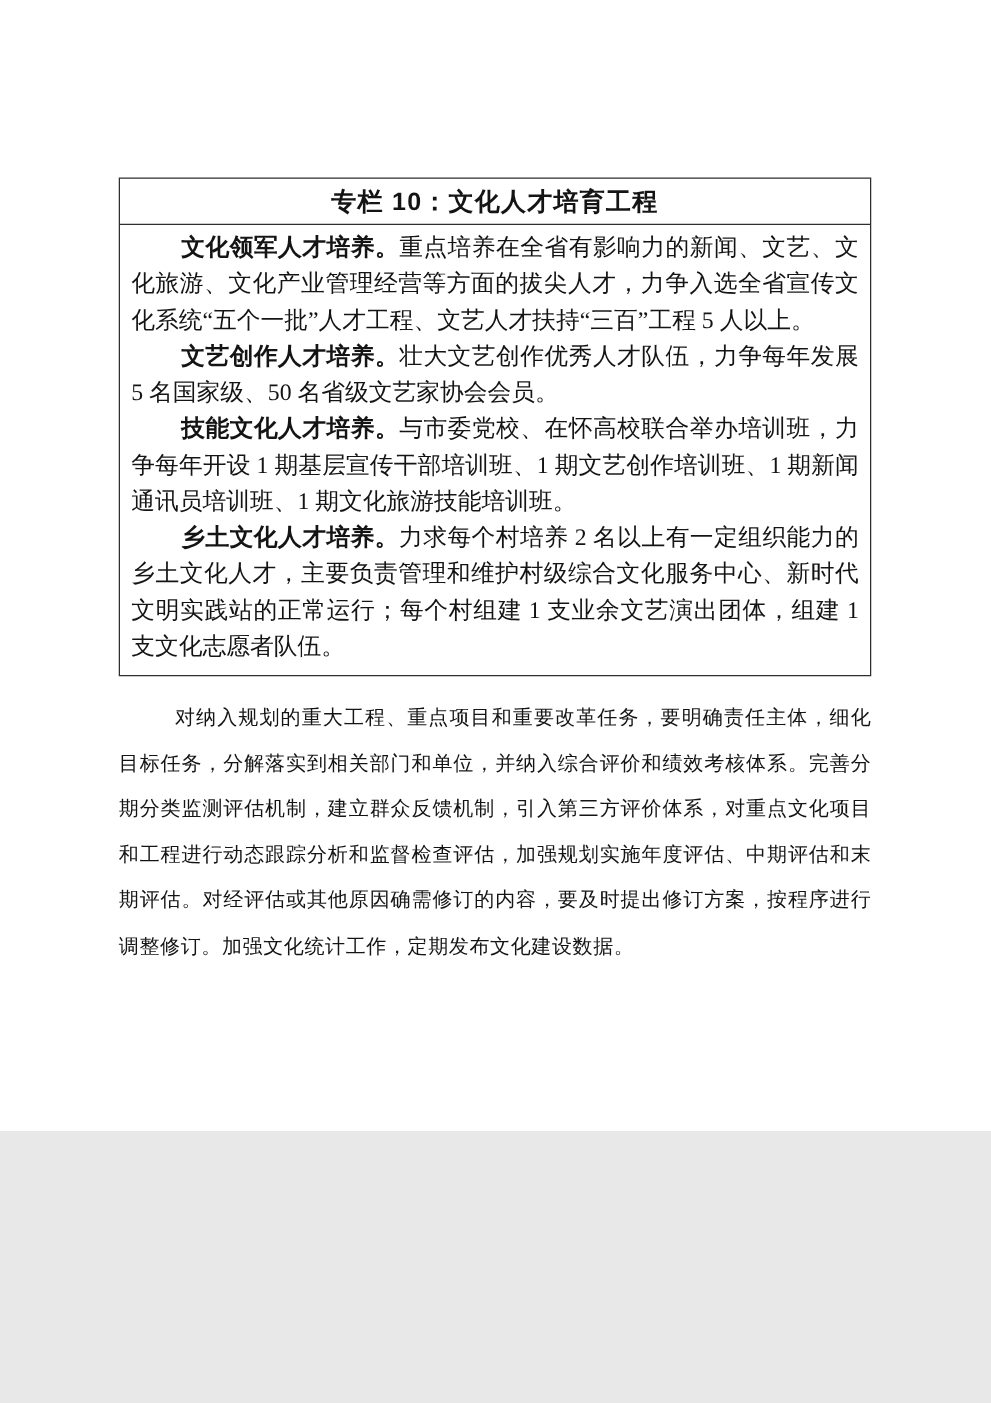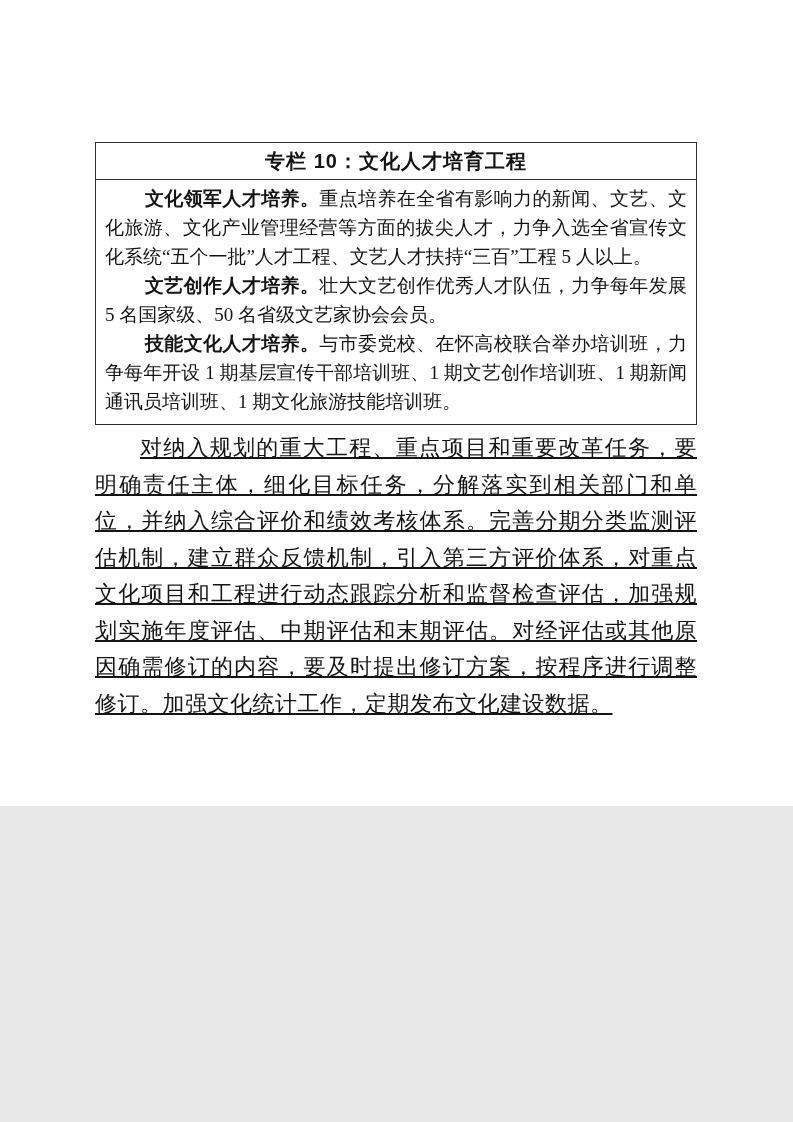--- a/index.html
+++ b/index.html
@@ -1,19 +1,19 @@
 <!DOCTYPE html>
 <html><head>
 <meta charset="utf-8">
 <style>
   * { margin:0; padding:0; box-sizing:border-box; }
   html,body { background:#e8e8e8; }
   .page {
     position:relative;
-    width:793px; height:806px;
+    width:793px; height:905px;
     margin:0 auto;
     background:#ffffff;
     color:#141414;
     overflow:hidden;
   }
   .content {
     position:absolute;
     left:95px; top:142px;
     width:602px;
   }
@@ -45,29 +45,28 @@
   .section-heading {
     margin-top:14px;
     font-family:"Liberation Sans", sans-serif;
     font-weight:700;
     font-size:22px;
     line-height:30px;
     text-indent:26px;
     letter-spacing:1px;
   }
   .body-para {
-    margin-top:5px;
+    margin-top:16px;
     font-family:"Liberation Serif", serif;
-    font-size:22px;
+    font-size:16px;
     line-height:36.5px;
     text-align:justify;
     text-justify:inter-character;
     text-indent:45px;
     letter-spacing:0.5px;
-    text-decoration:underline;
   }
   .page-number {
     position:absolute;
     top:1002px;
     right:103px;
     font-family:"Liberation Serif", serif;
     font-size:20px;
     line-height:24px;
     letter-spacing:2px;
     white-space:nowrap;
@@ -78,20 +77,21 @@
 
 <div class="page">
   <div class="content">
 
     <div class="box">
       <div class="box-title">专栏 10：文化人才培育工程</div>
       <div class="box-body">
         <p class="box-para"><span class="lead">文化领军人才培养。</span><span>重点培养在全省有影响力的新闻、文艺、文化旅游、文化产业管理经营等方面的拔尖人才，力争入选全省宣传文化系统“五个一批”人才工程、文艺人才扶持“三百”工程 5 人以上。</span></p>
         <p class="box-para"><span class="lead">文艺创作人才培养。</span><span>壮大文艺创作优秀人才队伍，力争每年发展 5 名国家级、50 名省级文艺家协会会员。</span></p>
         <p class="box-para"><span class="lead">技能文化人才培养。</span><span>与市委党校、在怀高校联合举办培训班，力争每年开设 1 期基层宣传干部培训班、1 期文艺创作培训班、1 期新闻通讯员培训班、1 期文化旅游技能培训班。</span></p>
+        <p class="box-para"><span class="lead">乡土文化人才培养。</span><span>力求每个村培养 2 名以上有一定组织能力的乡土文化人才，主要负责管理和维护村级综合文化服务中心、新时代文明实践站的正常运行；每个村组建 1 支业余文艺演出团体，组建 1 支文化志愿者队伍。</span></p>
       </div>
     </div>
 
 
     <p class="body-para">对纳入规划的重大工程、重点项目和重要改革任务，要明确责任主体，细化目标任务，分解落实到相关部门和单位，并纳入综合评价和绩效考核体系。完善分期分类监测评估机制，建立群众反馈机制，引入第三方评价体系，对重点文化项目和工程进行动态跟踪分析和监督检查评估，加强规划实施年度评估、中期评估和末期评估。对经评估或其他原因确需修订的内容，要及时提出修订方案，按程序进行调整修订。加强文化统计工作，定期发布文化建设数据。</p>
 
   </div>
 
   <div class="page-number">— 61 —</div>
 </div>

